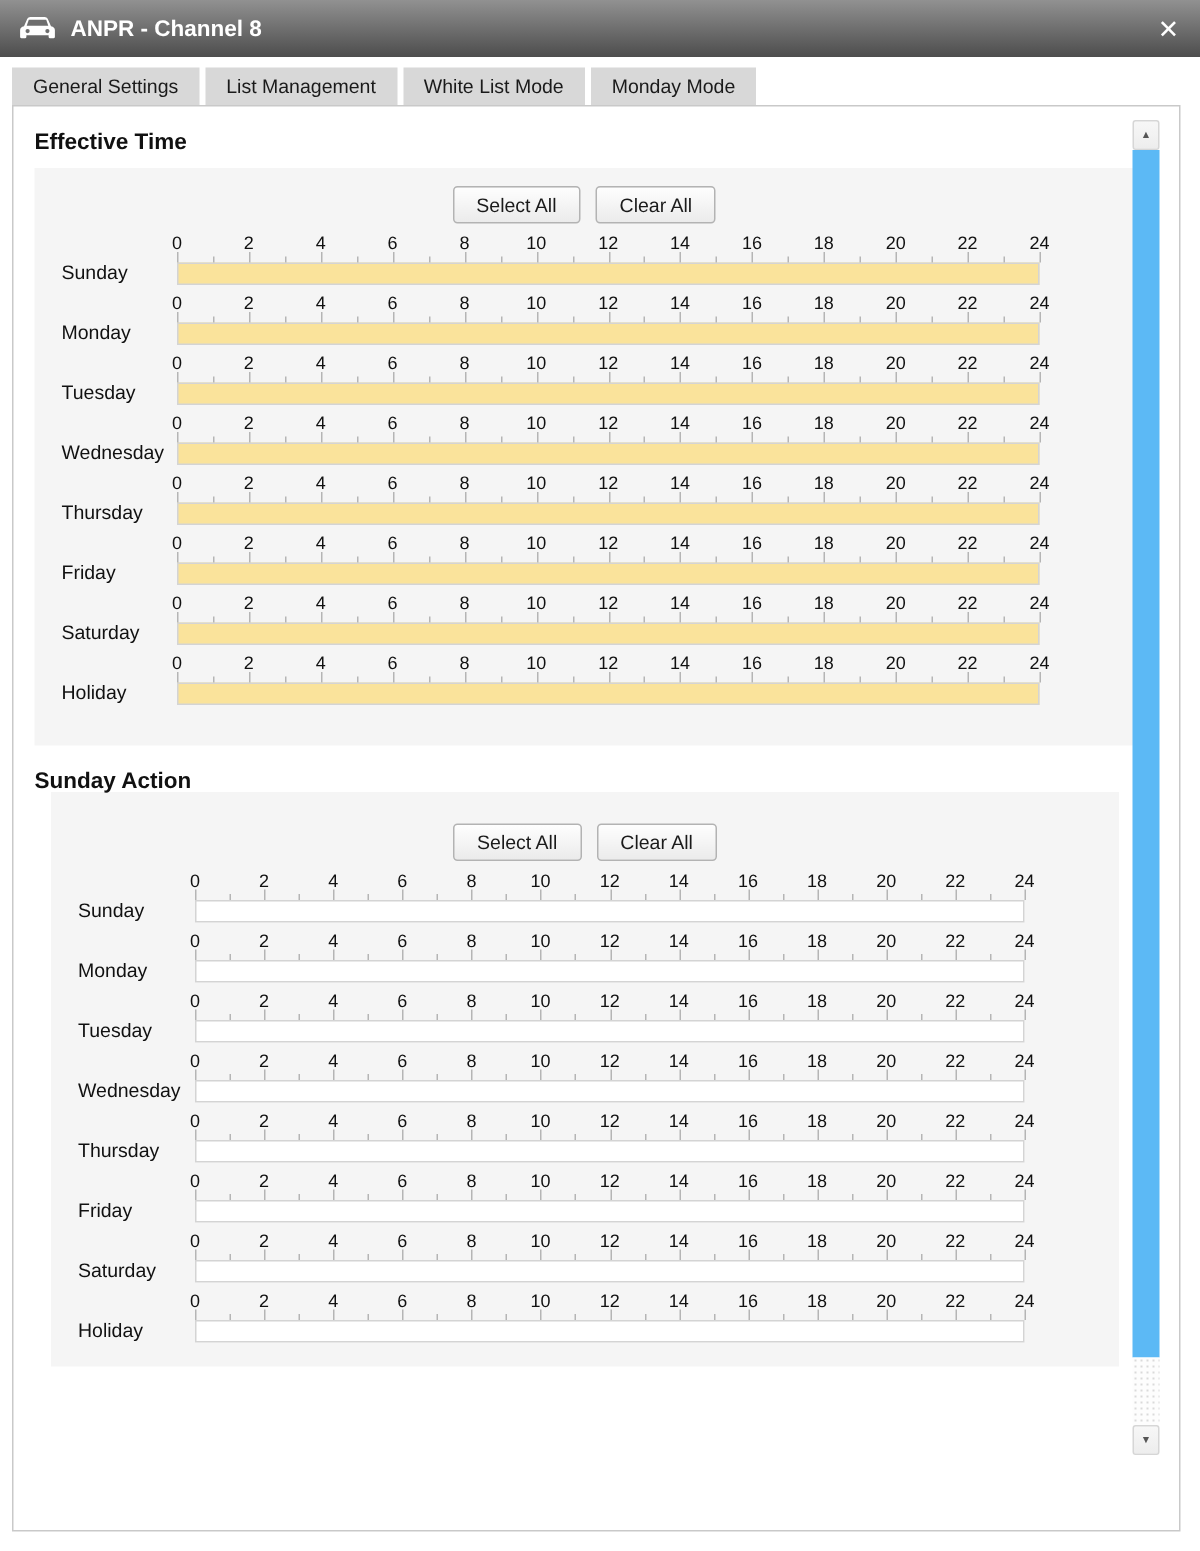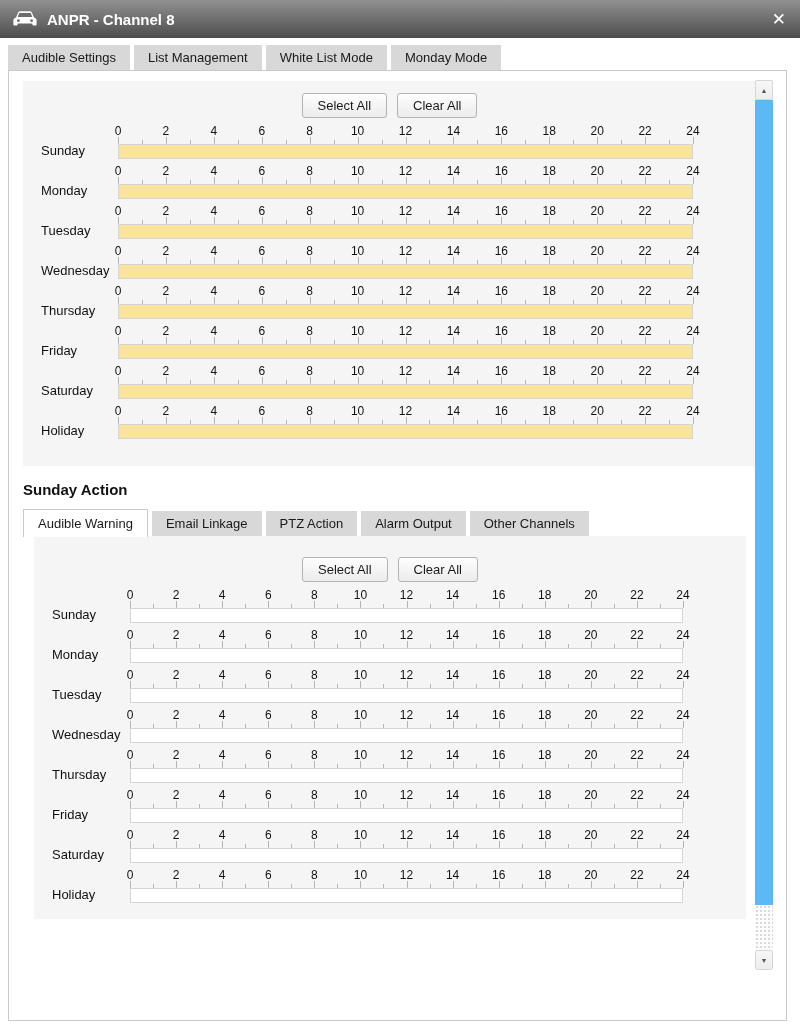--- a/index.html
+++ b/index.html
@@ -99,29 +99,30 @@
     <path fill="#ffffff" d="M4 8 L6.2 3 Q6.8 1.8 8.2 1.8 H17.8 Q19.2 1.8 19.8 3 L22 8 Q24.6 8.6 24.6 10.6 V15 Q24.6 16 23.6 16 H21.4 Q20.4 16 20.4 15 V14 H5.6 V15 Q5.6 16 4.6 16 H2.4 Q1.4 16 1.4 15 V10.6 Q1.4 8.6 4 8 Z"></path>
     <path fill="#6e6e6e" d="M7.2 3.6 H18.8 L20.2 7.6 H5.8 Z"></path>
     <circle cx="6.4" cy="11.2" r="1.4" fill="#6e6e6e"></circle>
     <circle cx="19.6" cy="11.2" r="1.4" fill="#6e6e6e"></circle>
   </svg>
   <span class="title">ANPR - Channel 8</span>
   <span class="close">✕</span>
 </div>
 
 <div class="tabbar">
-  <div class="tab">Audible Settings</div>
+  <div class="tab">General Settings</div>
   <div class="tab">List Management</div>
   <div class="tab">White List Mode</div>
   <div class="tab">Monday Mode</div>
 </div>
 
 <div class="content">
 
 
+  <div class="section-heading">Effective Time</div>
 
   <div class="panel panel1 sched1">
     <div class="btn-row">
       <button class="btn">Select All</button>
       <button class="btn">Clear All</button>
     </div>
     <div class="rows">
         <div class="sched-row">
           <div class="day-label">Sunday</div>
           <div class="timeline">
@@ -504,27 +505,20 @@
               <i class="major" style="left: 100%;"></i>
             </div>
             <div class="bar" style="background: rgb(250, 227, 155);"></div>
           </div>
         </div>
       </div>
   </div>
 
   <div class="section-heading">Sunday Action</div>
 
-  <div class="subtabs">
-    <div class="tab active">Audible Warning</div>
-    <div class="tab">Email Linkage</div>
-    <div class="tab">PTZ Action</div>
-    <div class="tab">Alarm Output</div>
-    <div class="tab">Other Channels</div>
-  </div>
 
   <div class="panel panel2 sched2">
     <div class="btn-row">
       <button class="btn">Select All</button>
       <button class="btn">Clear All</button>
     </div>
     <div class="rows">
         <div class="sched-row">
           <div class="day-label">Sunday</div>
           <div class="timeline">

